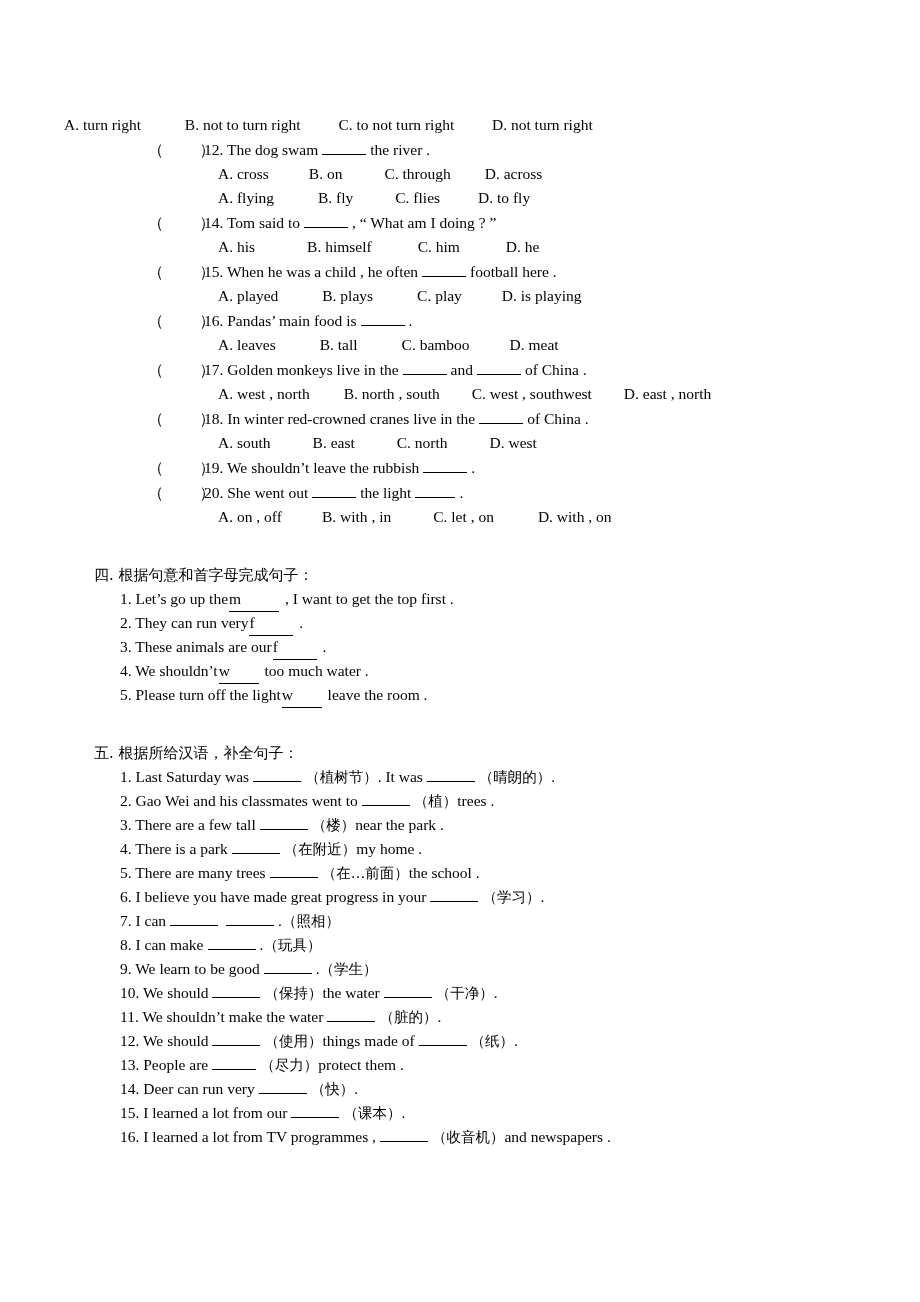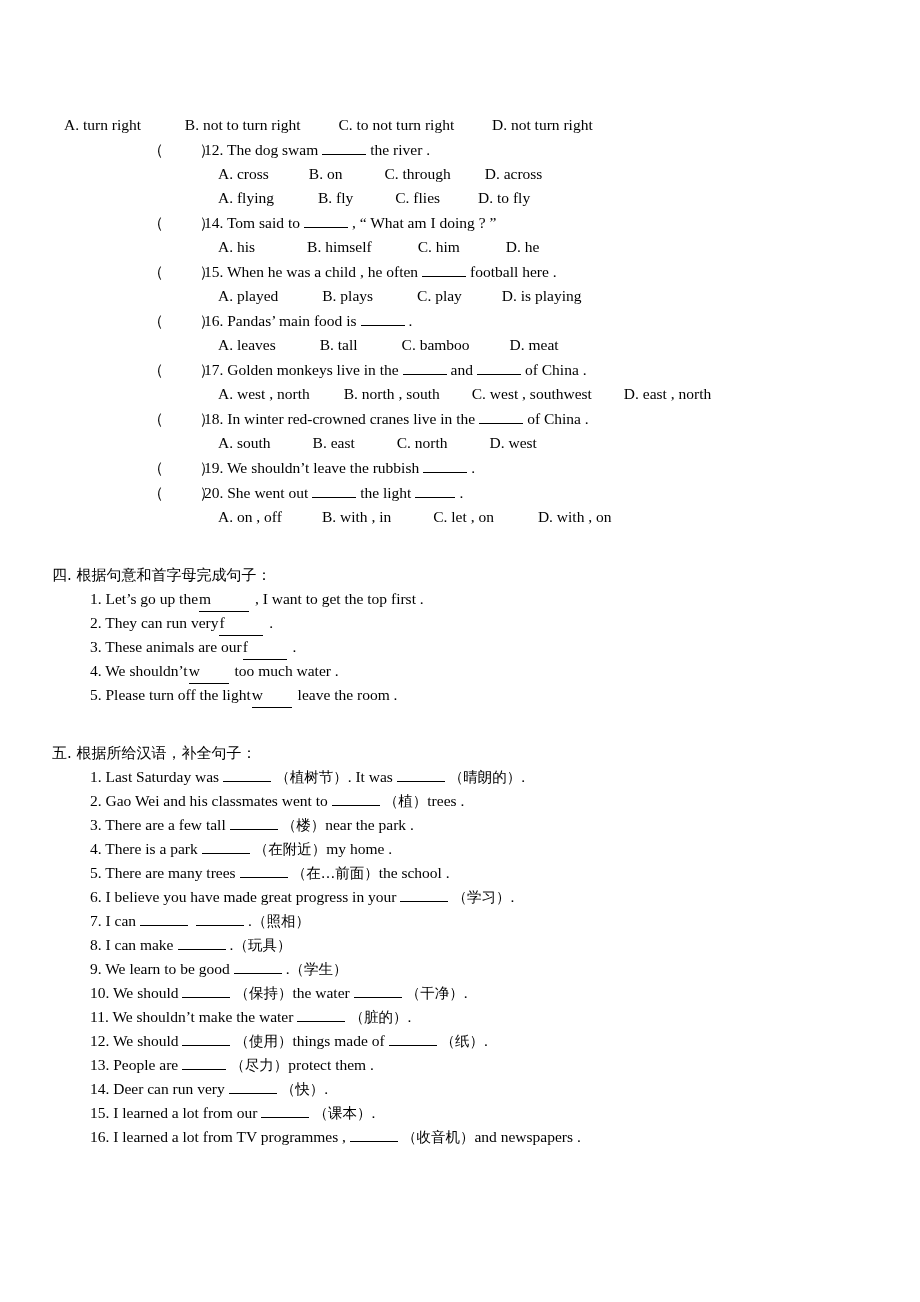--- a/index.html
+++ b/index.html
@@ -73,29 +73,29 @@
     margin: 0 4px;
   }
   .blank.w40 { width: 40px; }
   .blank.w44 { width: 44px; }
   .blank.w48 { width: 48px; }
 
   
   .section-head {
     font-size: 15.5px;
     line-height: 24px;
-    padding-left: 52px;
+    padding-left: 94px;
     white-space: nowrap;
   }
   .sec-gap-top { height: 34px; }
 
   .item-row {
     font-size: 15.5px;
     line-height: 24px;
-    padding-left: 90px;
+    padding-left: 120px;
     white-space: nowrap;
     height: 24px;
   }
 
   
   .lblank {
     display: inline-block;
     border-bottom: 1px solid #000;
     vertical-align: baseline;
     margin: 0 2px 0 1px;

